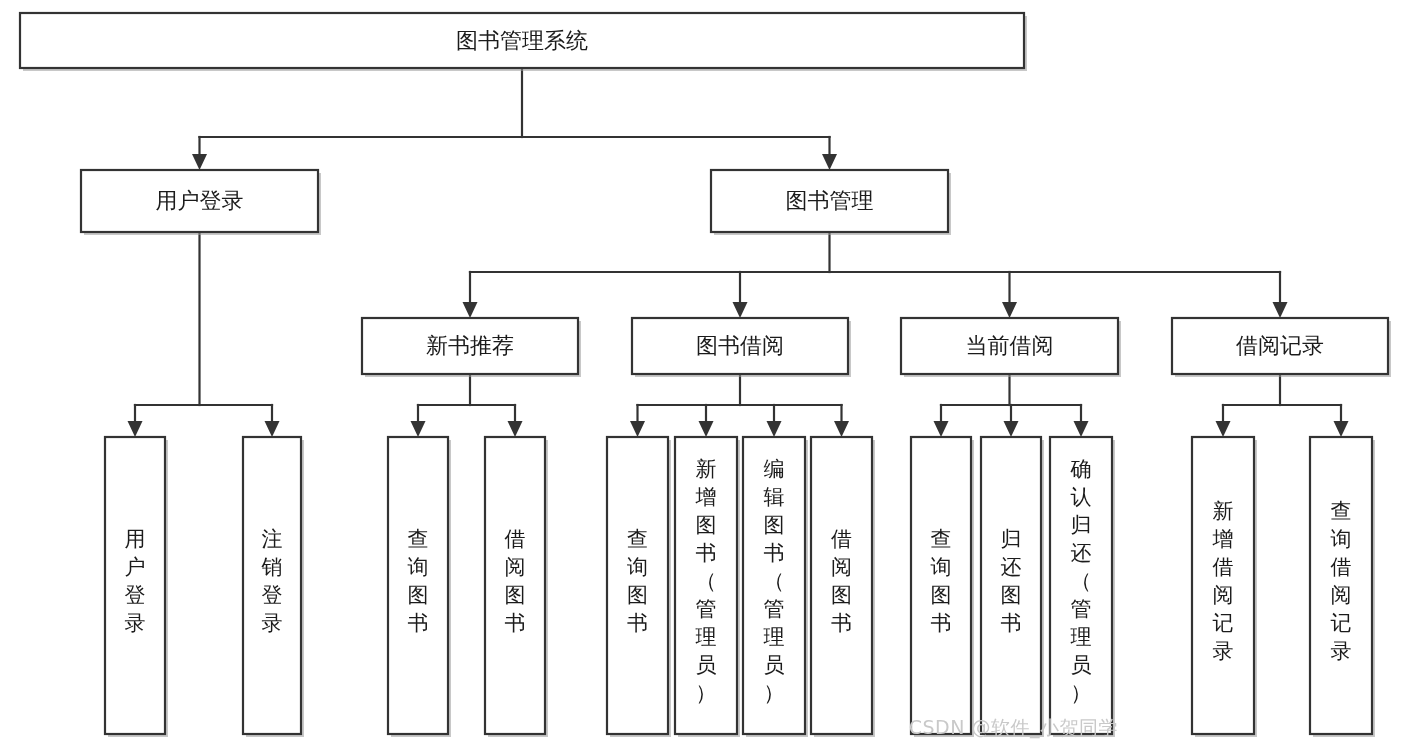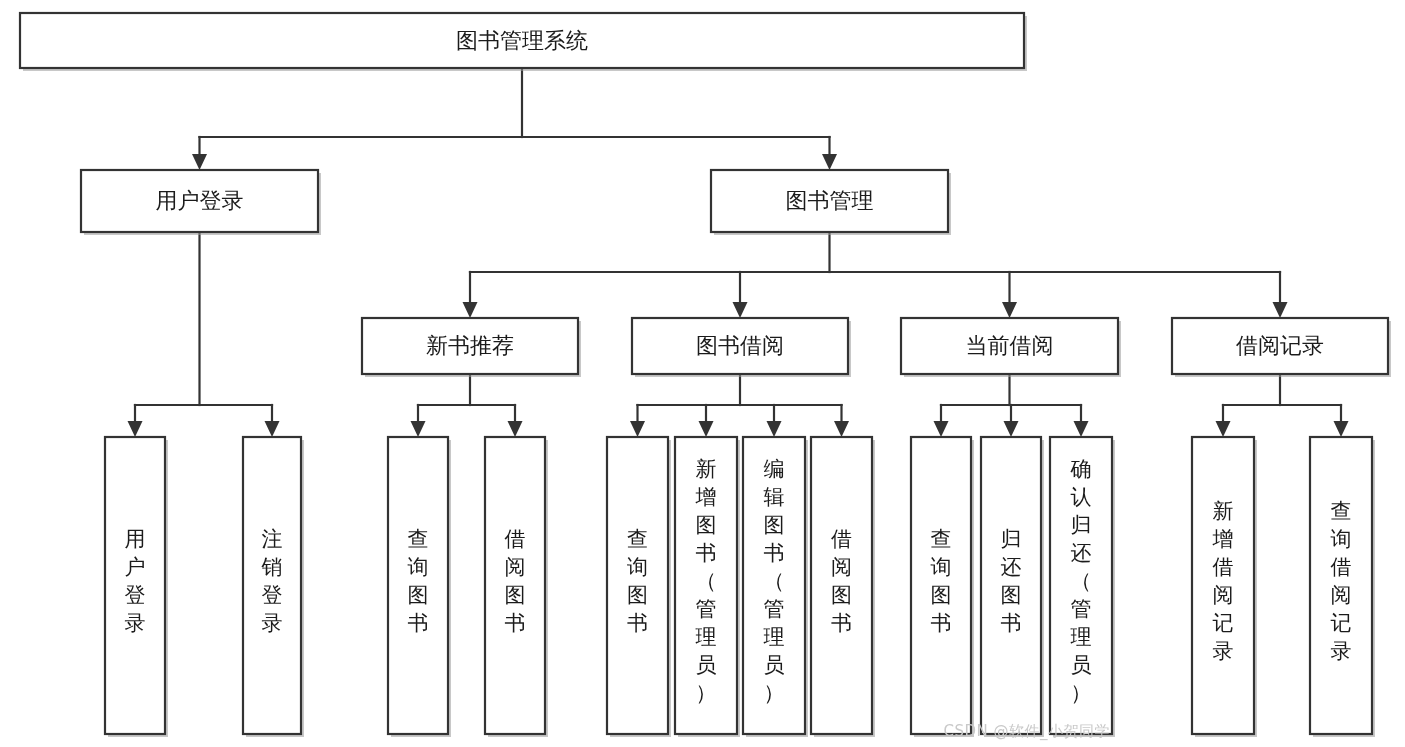--- a/index.html
+++ b/index.html
@@ -51,24 +51,24 @@
     dominant-baseline: middle;
   }
   .node-label-vertical {
     fill: #1b1b1b;
     font-family: "DejaVu Sans", "Liberation Sans", sans-serif;
     font-size: 21px;
     text-anchor: middle;
   }
   .watermark {
     position: absolute;
-    right: 14px;
+    right: 6px;
     bottom: 6px;
     font-family: "DejaVu Sans", "Liberation Sans", sans-serif;
-    font-size: 15px;
+    font-size: 19px;
     color: #c9c9c9;
     letter-spacing: 0.5px;
     white-space: nowrap;
     user-select: none;
   }
 </style>
 </head>
 <body>
 
 <div id="diagram-root">

